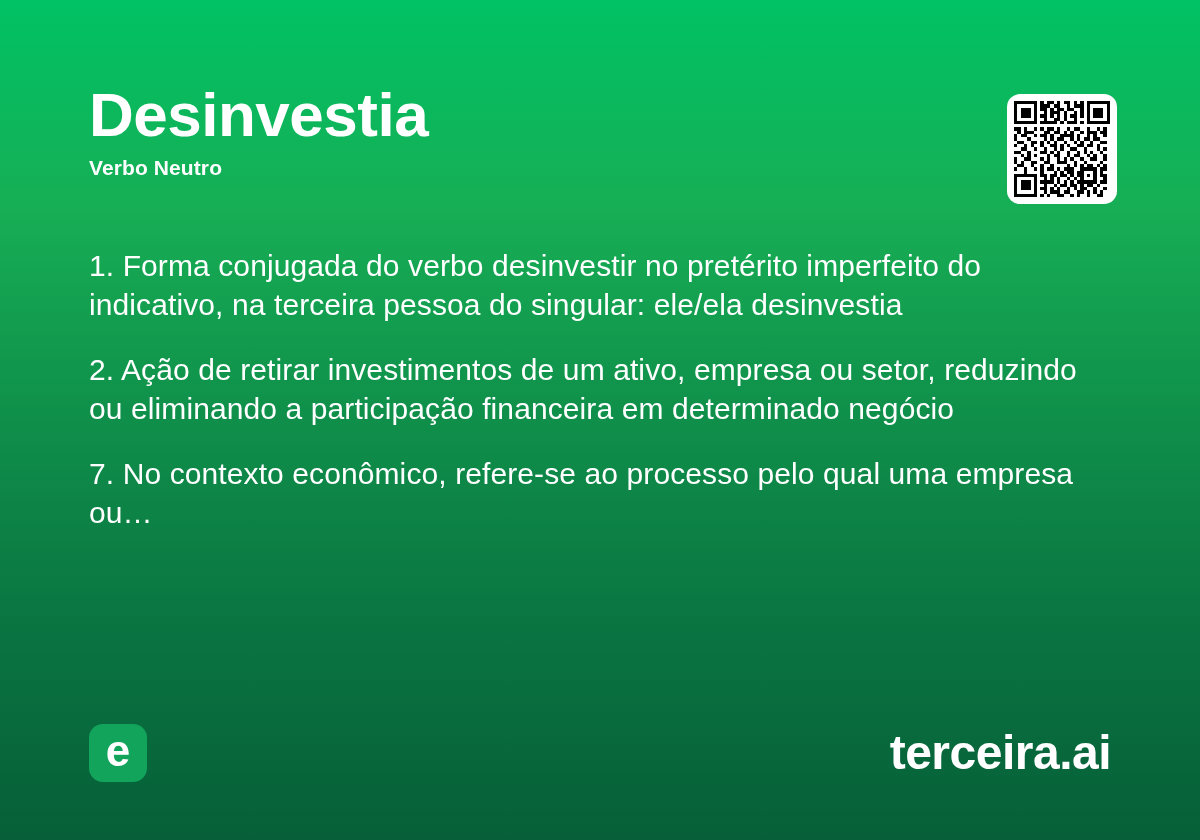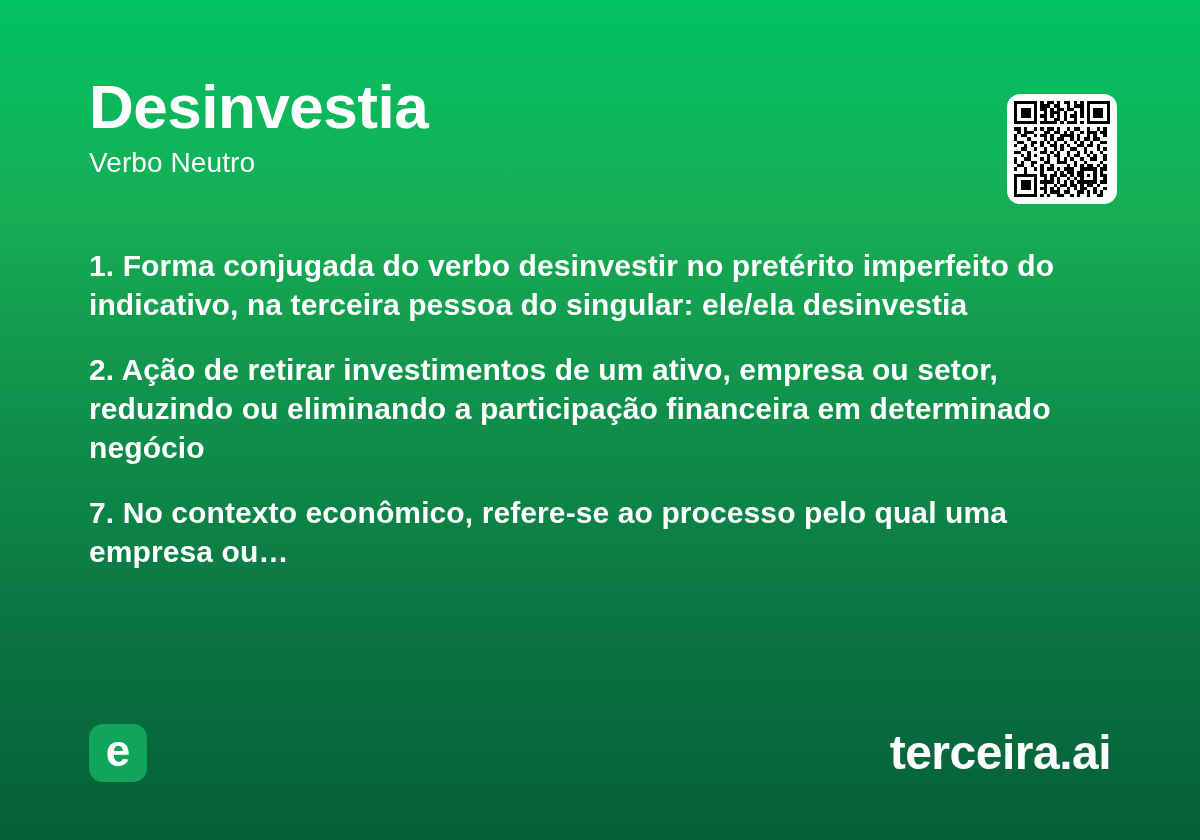--- a/index.html
+++ b/index.html
@@ -24,36 +24,36 @@
         #0f8f4a 50%,
         #0a7441 75%,
         #065f38 100%);
     box-sizing: border-box;
   }
 
   
   .header {
     position: absolute;
     left: 89px;
-    top: 76px;
+    top: 84px;
     right: 89px;
   }
   .title {
     margin: 0;
     font-size: 62px;
     line-height: 1.0;
     font-weight: bold;
     color: #ffffff;
     letter-spacing: -0.5px;
   }
   .subtitle {
     margin: 10px 0 0 0;
-    font-size: 28px;
+    font-size: 21px;
     line-height: 1.1;
-    font-weight: normal;
+    font-weight: bold;
     color: #ffffff;
     letter-spacing: 0.1px;
   }
 
   
   .qr-wrap {
     position: absolute;
     top: 94px;
     right: 83px;
     width: 110px;
@@ -74,21 +74,21 @@
     position: absolute;
     left: 89px;
     top: 246px;
     width: 1010px;
   }
   .definition {
     margin: 0 0 26px 0;
     font-size: 30px;
     line-height: 39px;
     color: #ffffff;
-    font-weight: bold;
+    font-weight: normal;
     letter-spacing: 0.1px;
   }
   .definition:last-child { margin-bottom: 0; }
 
   
   .footer {
     position: absolute;
     left: 89px;
     right: 89px;
     bottom: 57px;

